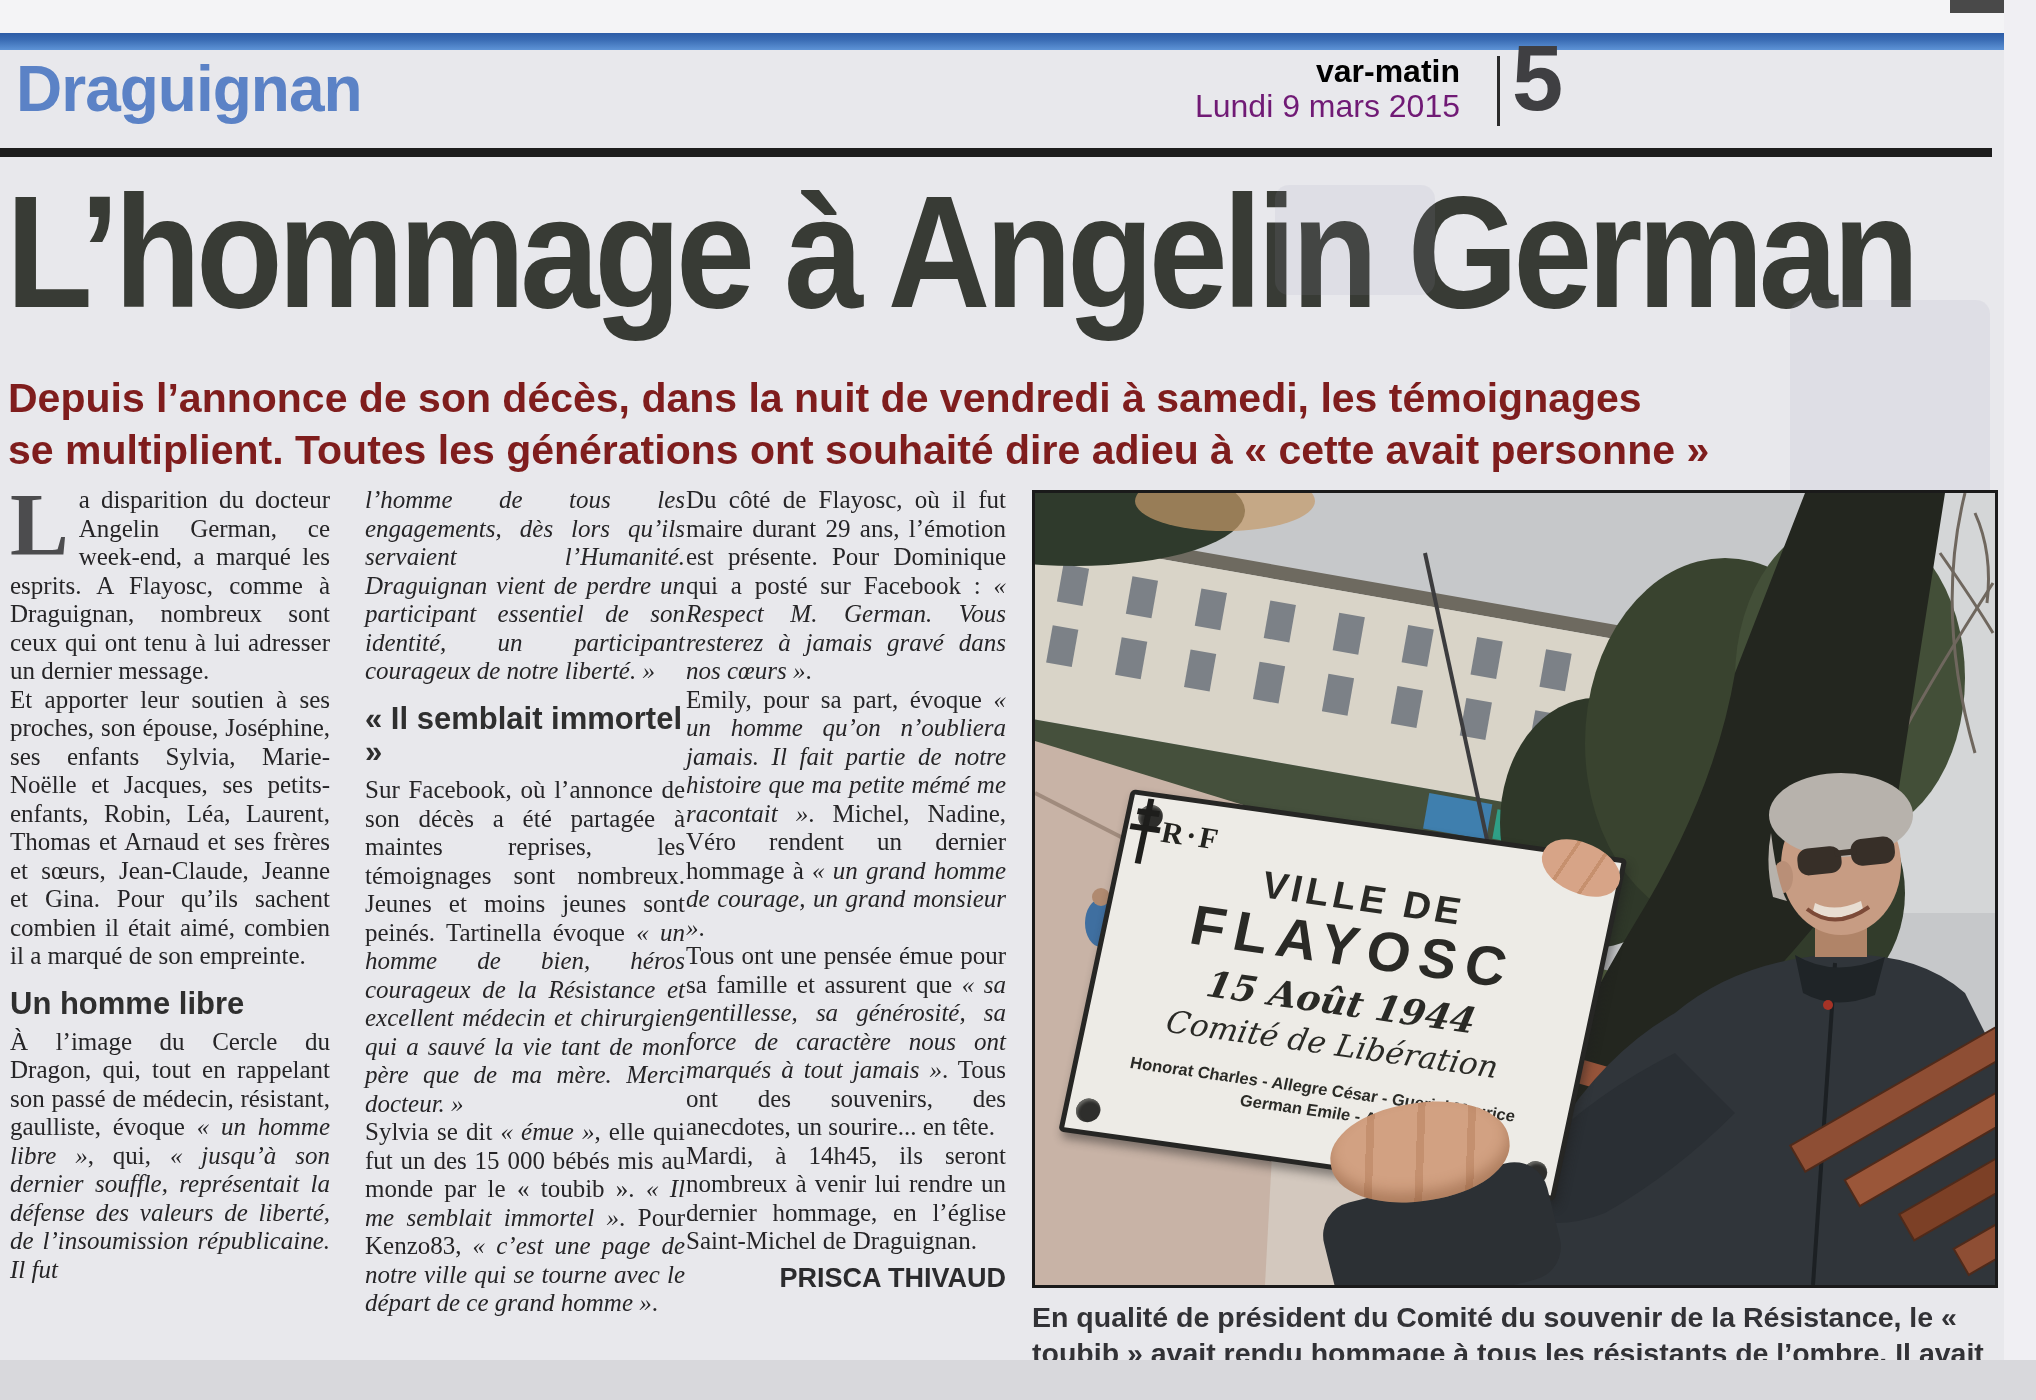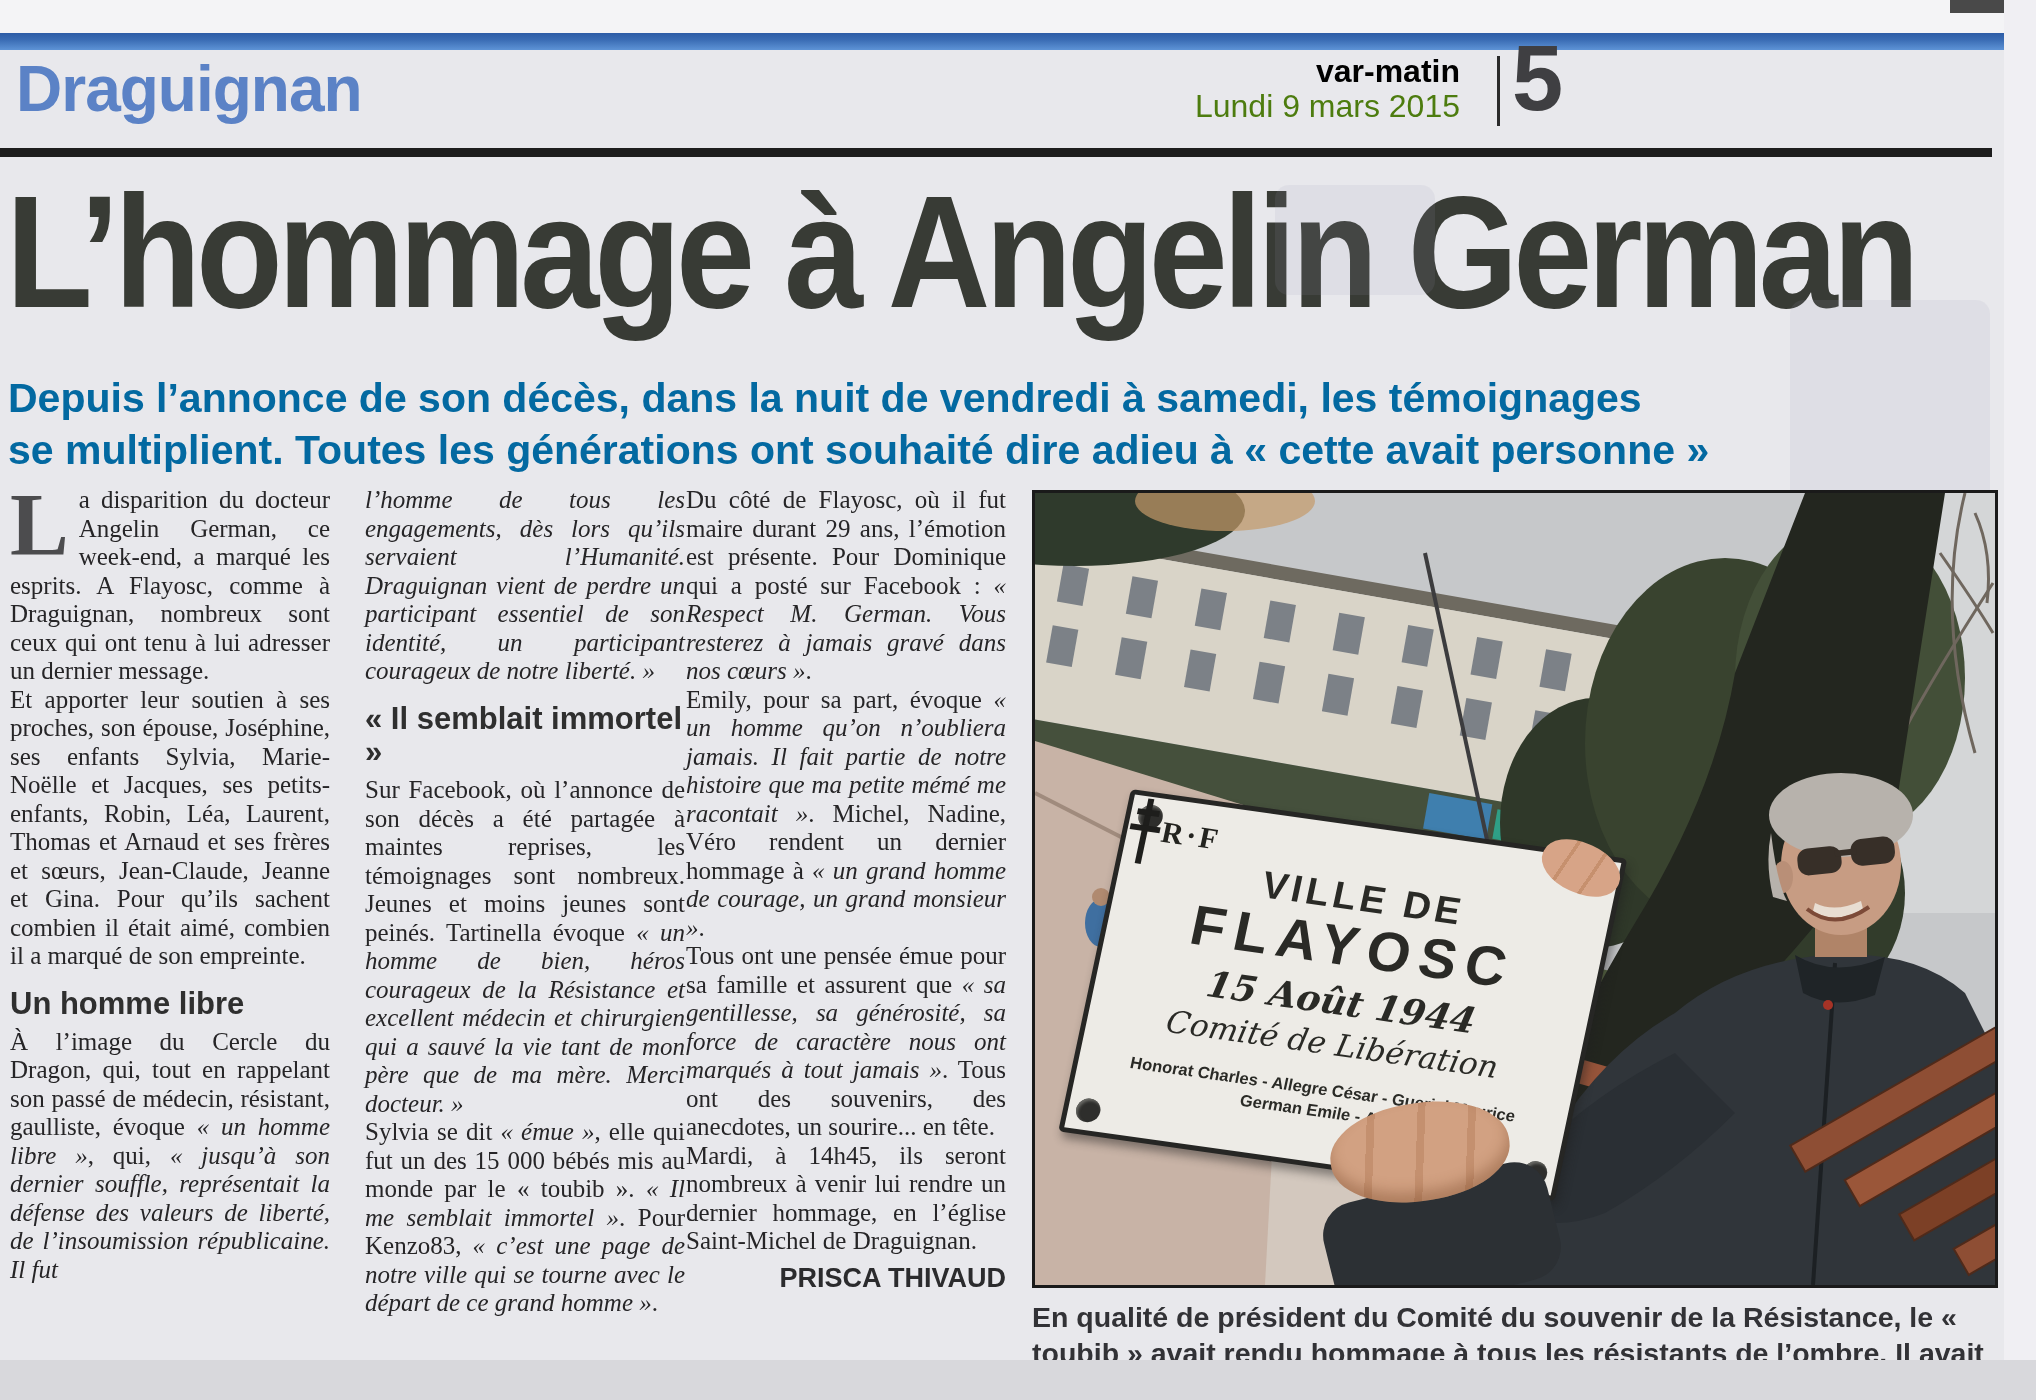--- a/index.html
+++ b/index.html
@@ -7,30 +7,30 @@
         font-family:"Liberation Sans",sans-serif;}
   
   .top-white{position:absolute;left:0;top:0;width:2036px;height:34px;background:#f4f4f6;}
   .corner-mark{position:absolute;left:1950px;top:0;width:86px;height:13px;background:#2a2a2a;opacity:.85;}
   .topbar{position:absolute;left:0;top:33px;width:2012px;height:17px;
           background:linear-gradient(180deg,#2d5ca6 0%,#3a6cb4 40%,#5e93d6 100%);}
   .section-name{position:absolute;left:16px;top:52px;font-size:64px;font-weight:bold;
           color:#5b82c6;letter-spacing:-1px;}
   .masthead-block{position:absolute;left:1040px;top:54px;width:420px;text-align:right;line-height:1.1;}
   .masthead{font-size:32px;font-weight:bold;color:#000000;}
-  .masthead-date{font-size:32px;color:#4d7c0f;}
+  .masthead-date{font-size:32px;color:#701a75;}
   .head-vrule{position:absolute;left:1497px;top:56px;width:3px;height:70px;background:#2a2a2a;}
   .page-number{position:absolute;left:1512px;top:26px;font-size:92px;font-weight:bold;color:#3f3f42;}
   
   .black-rule{position:absolute;left:0;top:148px;width:1992px;height:9px;background:#1d1d1d;}
   .headline{position:absolute;left:6px;top:160px;width:2028px;font-size:142px;font-weight:bold;
             color:#383b35;letter-spacing:-5px;white-space:nowrap;
             transform:scaleY(1.12);transform-origin:left top;}
   .deck{position:absolute;left:8px;top:372px;width:1920px;font-size:41px;font-weight:bold;
-        color:#0369a1;line-height:1.27;}
+        color:#7f1d1d;line-height:1.27;}
   
   .ghost{position:absolute;background:#9aa0b8;opacity:.12;border-radius:14px;}
   .right-strip{position:absolute;left:2004px;top:0;width:32px;height:1400px;background:#f0eff3;}
   
   .col{position:absolute;top:486px;width:320px;font-family:"Liberation Serif",serif;
        font-size:25px;line-height:28.5px;color:#262527;text-align:justify;}
   .col p{margin:0;}
   .col1{left:10px;}  .col2{left:348px;margin-left:17px;}  .col3{left:686px;}
   .dropcap{float:left;font-size:88px;line-height:.76;font-weight:bold;color:#4c4c4e;
            margin:6px 10px 0 0;}

